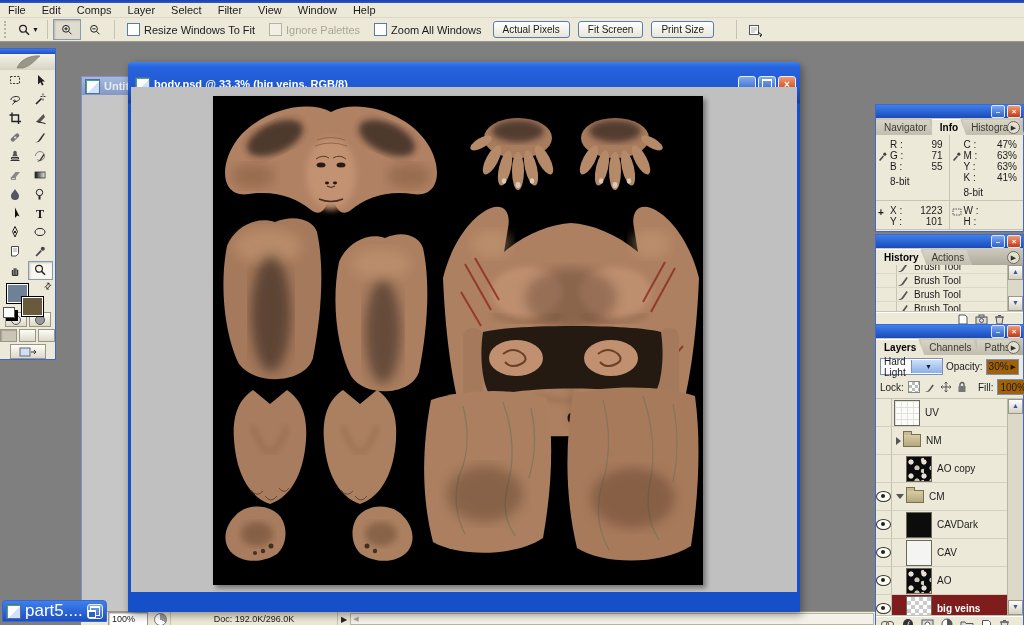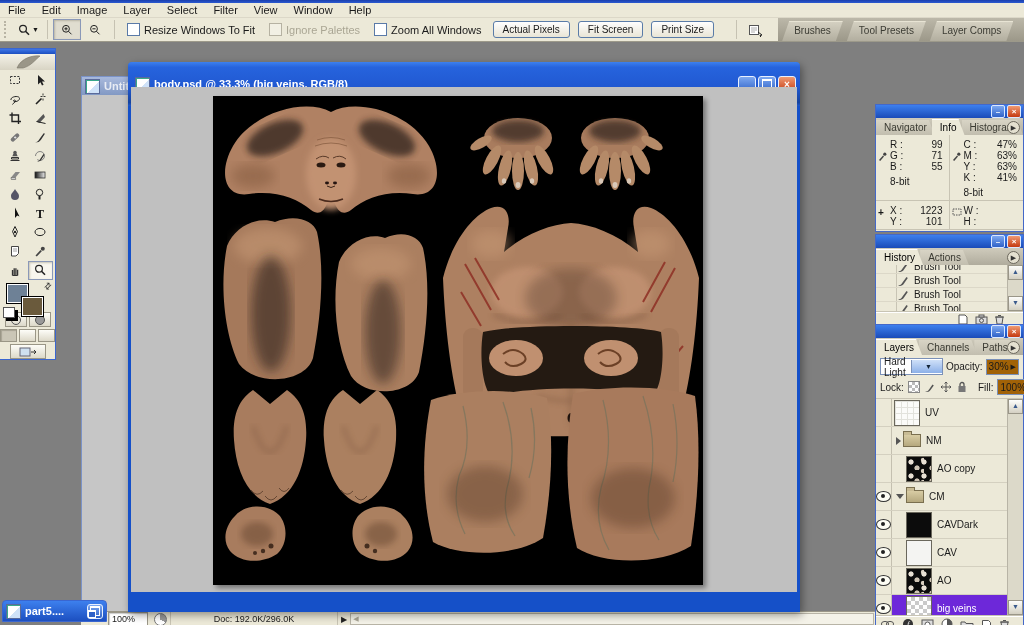--- a/index.html
+++ b/index.html
@@ -62,34 +62,34 @@
   #docwin .titlebar{height:26px;border-radius:4px 4px 0 0;padding:9px 4px;font-size:11px}
   #docbody{position:absolute;left:3px;top:25px;width:666px;height:505px;background:#c0c0c0;overflow:hidden}
   #canvas{position:absolute;left:82px;top:9px;width:490px;height:489px;background:#000;box-shadow:3px 3px 5px rgba(0,0,0,.4)}
   .zoomfield{background:#fff;border:1px solid #9a9688;box-shadow:inset 1px 1px 1px #ccc;padding:1px 3px;margin:0 3px;min-width:32px}
   .statfield{border-left:1px solid #c8c4b4;border-right:1px solid #c8c4b4;padding:12px 8px;text-align:center;white-space:nowrap}
   .statarrow{padding:0 3px;color:#222;font-size:8px}
   .hscroll{flex:1;align-self:stretch;margin:1px 1px 1px 0;background:#f4f2e8;border:1px solid #b8b4a6;display:flex;align-items:center}
   .hscroll span{color:#a8a494;font-size:7px;padding-left:2px}
   .clockicon{width:11px;height:11px;border:1px solid #777;border-radius:50%;background:conic-gradient(#999 0 120deg,#fff 0);margin:0 3px;flex:none}
   #minwin{left:2px;top:600px;width:103px;height:20px;z-index:3;border:1px solid #3a66d0;border-radius:4px 4px 0 0;display:flex;align-items:center;
-          background:linear-gradient(180deg,#3d80ee,#1c4fc0);color:#fff;font-weight:bold;font-size:11px}
+          background:linear-gradient(180deg,#3d80ee,#1c4fc0);color:#fff;font-weight:normal;font-size:17px}
   .restoreglyph{position:relative;width:8px;height:7px;border:1px solid #fff;border-top:2px solid #fff;background:transparent}
   .restoreglyph::before{content:"";position:absolute;left:-3px;top:2px;width:6px;height:5px;border:1px solid #fff;border-top:2px solid #fff;background:#2f62c8}
   
   .pal{left:875px;width:147px;background:#ece9d8;border:1px solid #4468c8;z-index:4;font-size:10px}
   .paltitle{height:13px;display:flex;align-items:center;justify-content:flex-end;padding:0 2px;
             background:linear-gradient(180deg,#3d80ee,#1a4bb8)}
   .palbtn{width:12px;height:11px;margin-left:2px;border-radius:2px;border:1px solid #dce8ff;
           background:linear-gradient(180deg,#7da8f0,#2f62c8);display:flex;align-items:center;justify-content:center;color:#fff;font-size:8px;font-weight:bold;line-height:9px}
   .palbtn.close{background:linear-gradient(180deg,#f09a72,#c43a12)}
   .tabbar{height:17px;background:linear-gradient(180deg,#cfcbbc,#b0ac9d);display:flex;align-items:flex-end;position:relative}
   .ptab{height:15px;line-height:15px;padding:0 8px;background:linear-gradient(180deg,#d8d4c5,#c2beaf);color:#3a3a32;
         clip-path:polygon(0 0,calc(100% - 6px) 0,100% 100%,0 100%);margin-right:-3px}
-  .ptab.active{background:#ece9d8;font-weight:normal;color:#000;z-index:1;border-top:1px solid #fff}
+  .ptab.active{background:#ece9d8;font-weight:bold;color:#000;z-index:1;border-top:1px solid #fff}
   .palmenu{position:absolute;right:3px;top:3px;width:11px;height:11px;border:1px solid #6b675c;border-radius:50%;
            display:flex;align-items:center;justify-content:center;font-size:7px;color:#333;background:#e4e0d0}
   
   .infogrid{display:grid;grid-template-columns:1fr 1fr;border-bottom:1px solid #c8c4b4}
   .infocol{padding:4px 6px 2px 14px;position:relative}
   .infocol.l{border-right:1px solid #c8c4b4}
   .irow{display:flex;justify-content:space-between;line-height:11px}
   .dropicon{position:absolute;left:2px;top:16px}
   .depth{margin-top:4px;line-height:11px}
   .docline{padding:3px 6px}
@@ -112,21 +112,21 @@
   .numfield b{font-weight:normal;margin-right:2px}
   .lockrow{display:flex;align-items:center;gap:4px;padding:1px 4px 3px;border-bottom:1px solid #c8c4b4}
   .lockico{width:12px;height:12px;display:flex;align-items:center;justify-content:center}
   .checker9{width:10px;height:10px;border:1px solid #888;
      background-image:linear-gradient(45deg,#bbb 25%,transparent 25%,transparent 75%,#bbb 75%),linear-gradient(45deg,#bbb 25%,#fff 25%,#fff 75%,#bbb 75%);
      background-size:6px 6px;background-position:0 0,3px 3px}
   .llist{position:relative;height:216px;overflow:hidden;border-bottom:1px solid #c8c4b4}
   .lrows{position:absolute;left:0;top:0;right:15px}
   .lrow{height:27px;display:flex;align-items:center;border-bottom:1px solid #d4d0c0}
   .eyewell{width:15px;align-self:stretch;border-right:1px solid #c4c0b0;display:flex;align-items:center;justify-content:center;flex:none;background:#ece9d8}
-  .lrow.sel{background:#6d28d9;color:#fff;font-weight:normal}
+  .lrow.sel{background:#7f1d1d;color:#fff;font-weight:bold}
   .eye{position:relative;width:13px;height:9px;border:1px solid #333;border-radius:50%;background:#fdfdf4}
   .eye::after{content:"";position:absolute;left:3.5px;top:1.5px;width:4px;height:4px;border-radius:50%;background:#222}
   .arrow{width:0;height:0;margin:0 2px 0 4px}
   .arrow.r{border-left:5px solid #555;border-top:4px solid transparent;border-bottom:4px solid transparent}
   .arrow.d{border-top:5px solid #555;border-left:4px solid transparent;border-right:4px solid transparent}
   .folder{position:relative;width:16px;height:11px;background:linear-gradient(180deg,#d8cca4,#b5a87e);border:1px solid #7a6f50;margin-right:5px}
   .folder::before{content:"";position:absolute;top:-4px;left:-1px;width:7px;height:3px;background:#c8bb94;border:1px solid #7a6f50;border-bottom:none}
   .th{width:24px;height:24px;border:1px solid #6a675c;background:#fff;margin:0 5px 0 2px;flex:none}
   .ind{margin-left:14px}
   .th.uv{background-color:#fbfbf9;background-image:linear-gradient(#e2e2dc 1px,transparent 1px),linear-gradient(90deg,#e2e2dc 1px,transparent 1px);background-size:6px 6px}
@@ -158,21 +158,21 @@
 </defs>
   </svg>
 
 <div id="screen">
 
   <div id="topstrip" class="abs"></div>
 
   <div id="menubar" class="abs">
     <span>File</span>
     <span>Edit</span>
-    <span>Image</span>
+    <span>Comps</span>
     <span>Layer</span>
     <span>Select</span>
     <span>Filter</span>
     <span>View</span>
     <span>Window</span>
     <span>Help</span>
   </div>
 
   <div id="optionsbar" class="abs">
     <div class="grip"></div>
@@ -212,25 +212,20 @@
     <button class="xpbtn">Actual Pixels</button>
     <button class="xpbtn">Fit Screen</button>
     <button class="xpbtn">Print Size</button>
     <div class="sep" style="margin-left:18px"></div>
     <div class="toolbtn">
       <svg width="16" height="14">
           <rect x="1.5" y="2.5" width="9" height="9" fill="#fff" stroke="#555"></rect>
           <path d="M3 5 h6 M3 7 h6 M3 9 h4" stroke="#999" stroke-width=".8"></path>
           <path d="M10 9 l4 3 l-2 .5 l1 2" fill="none" stroke="#222"></path>
         </svg>
-    </div>
-    <div id="palettewell">
-      <div class="welltab">Brushes</div>
-      <div class="welltab">Tool Presets</div>
-      <div class="welltab">Layer Comps</div>
     </div>
   </div>
 
   <div id="toolbox" class="abs">
     <div id="tbtitle"></div>
     <div id="feather">
       <svg width="30" height="16">
           <path d="M4 14 C8 4 20 1 27 2 C22 6 18 12 10 14 Z" fill="#9a9688" stroke="#7a7668" stroke-width=".6"></path>
         </svg>
     </div>

